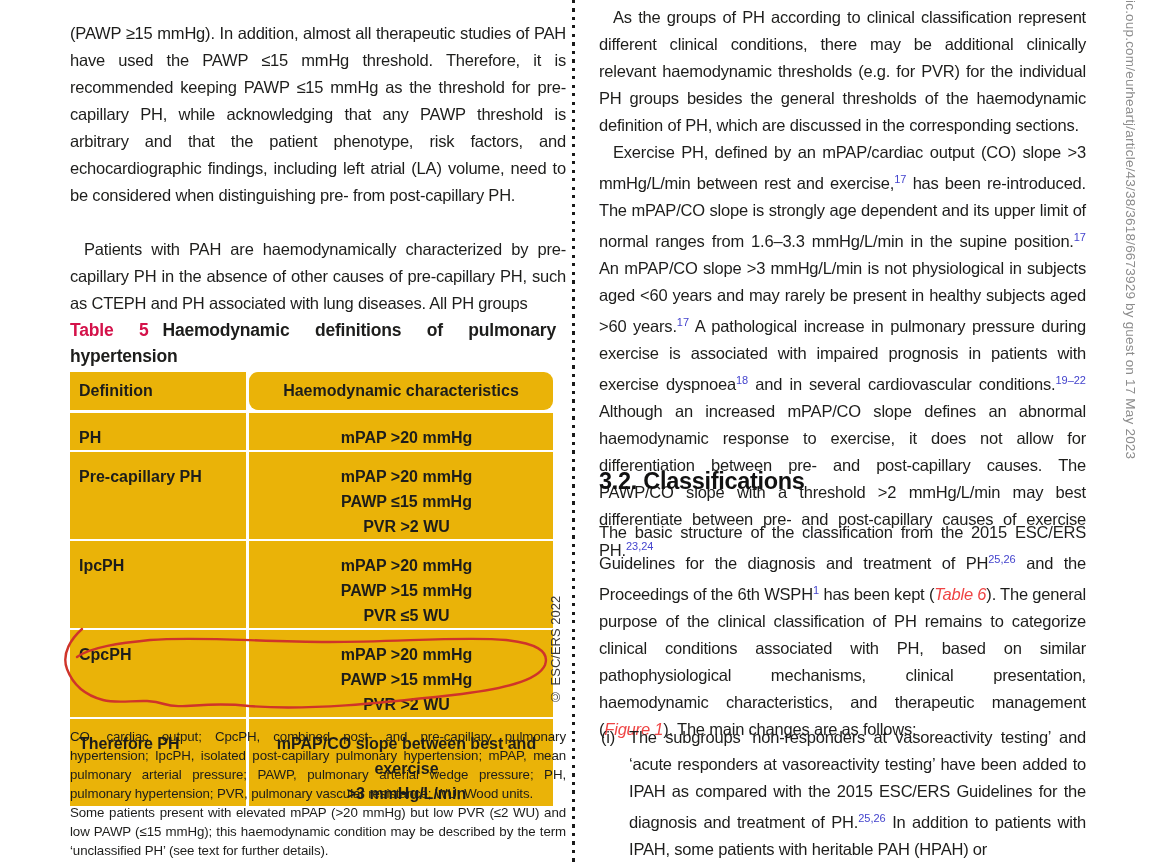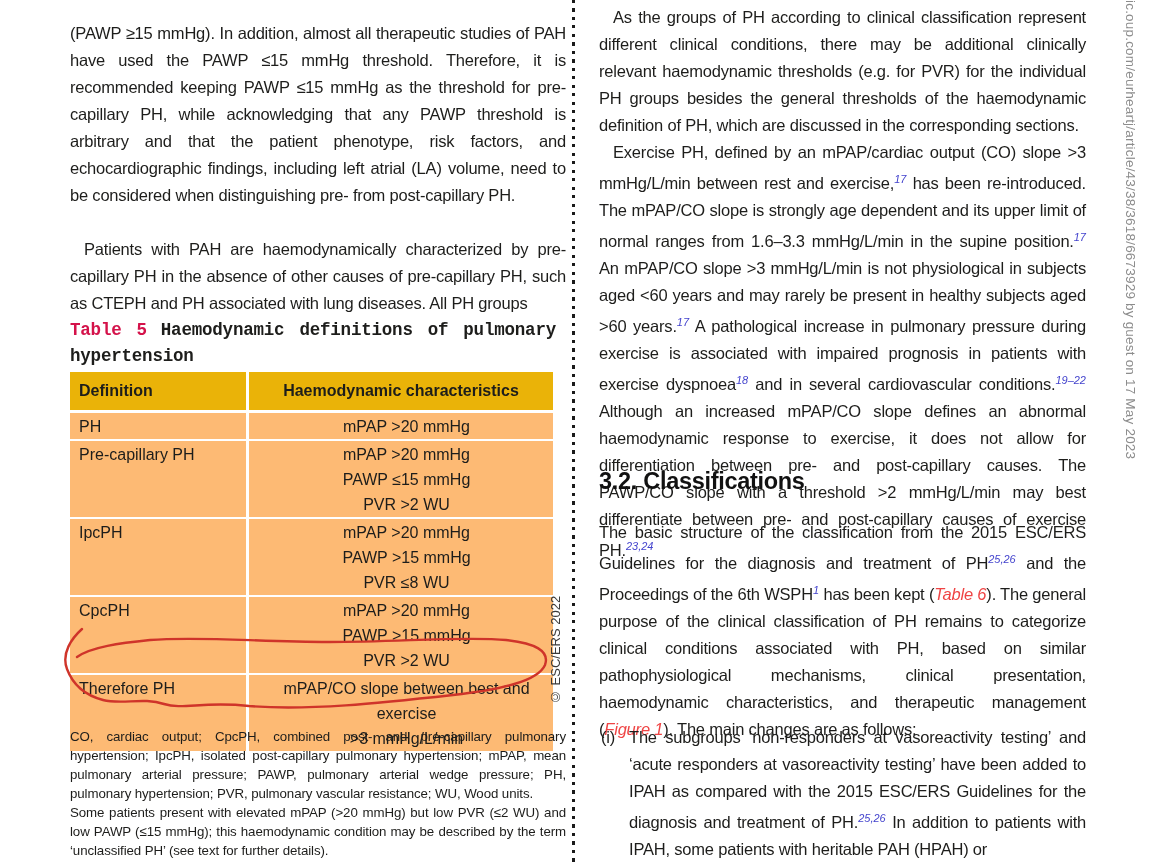--- a/index.html
+++ b/index.html
@@ -17,43 +17,42 @@
     position:absolute; left:572px; top:0; width:3px; height:862px;
     background:repeating-linear-gradient(to bottom,#1a1a1a 0 3px,transparent 3px 8.5px);
   }
   
   .body {
     font-size:16.5px; line-height:27px; letter-spacing:-0.2px;
     text-align:justify; color:#1d1d1b; position:absolute; width:100%;
   }
   .indent { text-indent:14px; }
   .sup { font-size:11px; vertical-align:6px; letter-spacing:0; }
-  .ref { color:#4343cd;font-style:italic; }
+  .ref { color:#4343cd; }
   .it  { font-style:italic; color:#ef4444; }
   
   .l-para1 { top:4px; }
   .l-para2 { top:220px; }
   
   .t-caption {
     position:absolute; top:301px; width:486px;
     font-size:17.5px; line-height:26px; font-weight:bold; letter-spacing:-0.2px;
     text-align:justify;
-    font-family:Liberation Mono, monospace;
   }
   .cap-label { color:#d4124a; margin-right:14px; }
   .table5 { position:absolute; top:356px; left:0; width:483px; font-size:16px; }
   .thead { display:flex; gap:3px; margin-bottom:3px; }
   .th {
     background:#eab308; font-weight:bold; height:38px;
     display:flex; align-items:center;
   }
   .th.c-def   { width:176px; padding-left:9px; }
-  .th.c-chars { width:304px; justify-content:center; }
+  .th.c-chars { width:304px; justify-content:center;border-radius:9px; }
   .trow { display:flex; gap:3px; margin-bottom:2px; }
-  .td { background:#fdba74; padding-top:1px; }
+  .td { background:#eab308; padding-top:12px;font-weight:bold; }
   .td.c-def   { width:176px; padding-left:9px; line-height:25px; }
   .td.c-chars { width:304px; padding-left:11px; line-height:25px;text-align:center; }
   .cellline { line-height:25px; }
   
   .footnotes { position:absolute; top:711px; width:496px; }
   .fn {
     font-size:13.3px; line-height:19px; text-align:justify;
     letter-spacing:-0.1px; color:#1d1d1b;
   }
   
@@ -111,21 +110,21 @@
               <div class="cellline">mPAP &gt;20 mmHg</div>
               <div class="cellline">PAWP ≤15 mmHg</div>
               <div class="cellline">PVR &gt;2 WU</div>
             </div>
           </div>
           <div class="trow">
             <div class="td c-def">IpcPH</div>
             <div class="td c-chars">
               <div class="cellline">mPAP &gt;20 mmHg</div>
               <div class="cellline">PAWP &gt;15 mmHg</div>
-              <div class="cellline">PVR ≤8 WU</div>
+              <div class="cellline">PVR ≤5 WU</div>
             </div>
           </div>
           <div class="trow">
             <div class="td c-def">CpcPH</div>
             <div class="td c-chars">
               <div class="cellline">mPAP &gt;20 mmHg</div>
               <div class="cellline">PAWP &gt;15 mmHg</div>
               <div class="cellline">PVR &gt;2 WU</div>
             </div>
           </div>

